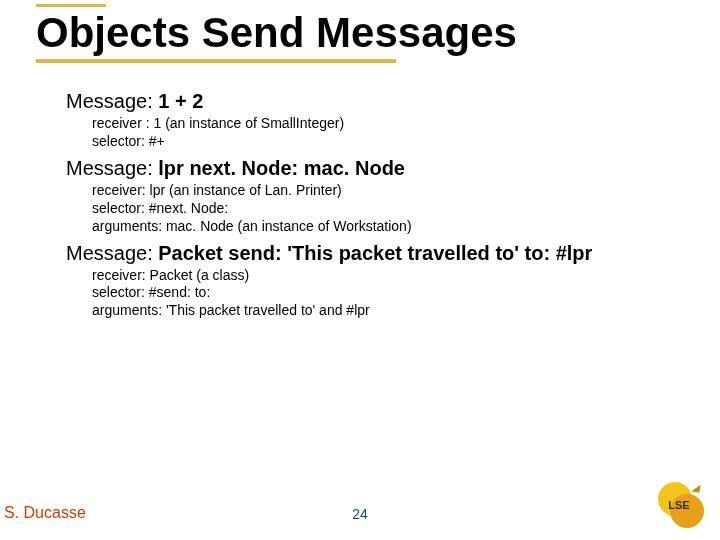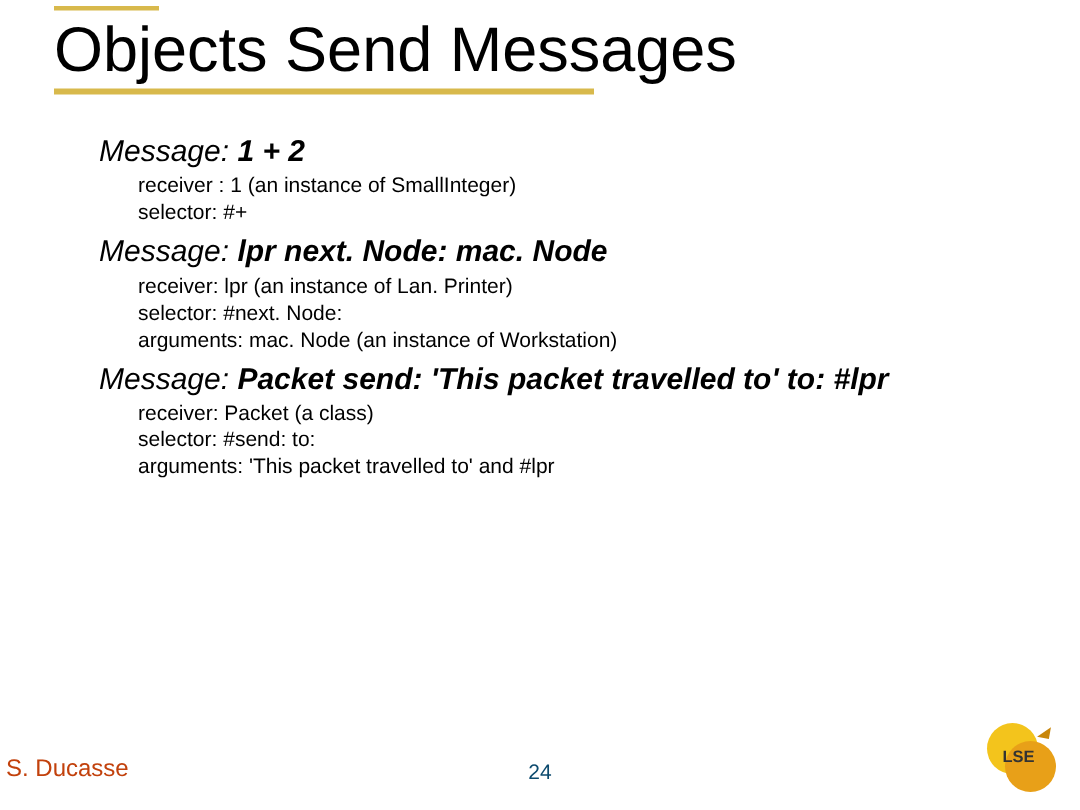--- a/index.html
+++ b/index.html
@@ -1,23 +1,23 @@
 <!DOCTYPE html>
 <html><head>
 <meta charset="utf-8">
 <style>
   * { margin: 0; padding: 0; box-sizing: border-box; }
   html, body { width: 720px; height: 540px; font-family: Arial, Helvetica, sans-serif; background: #fff; }
   .slide { position: relative; width: 720px; height: 540px; }
   .title-wrap { position: absolute; left: 36px; top: 4px; }
   .title-bar-top { width: 70px; height: 3px; background: #d8b94c; margin-bottom: 2px; margin-left:0; }
-  .title-text { font-size: 42px; font-weight: 400; color: #000; letter-spacing: 0px; }
+  .title-text { font-size: 42px; font-weight: 700; color: #000; letter-spacing: 0px; }
   .title-underline { width: 360px; height: 4px; background: #d8b94c; margin-top: 2px; }
   .body { position: absolute; left: 66px; top: 84px; width: 620px; }
-  .msg-heading { font-size: 20px; color: #000; margin-top: 6px; margin-bottom: 2px; font-style: italic; }
+  .msg-heading { font-size: 20px; color: #000; margin-top: 6px; margin-bottom: 2px; }
   .msg-heading .mlabel { font-weight: 400; }
   .msg-heading .mexpr { font-weight: 700; }
   .sub { margin-left: 26px; font-size: 14px; color: #000; line-height: 1.28; }
   .sub div { margin-bottom: 0px; }
   .author { position: absolute; left: 4px; bottom: 18px; font-size: 16px; color: #c2410c; }
   .pagenum { position: absolute; left: 50%; transform: translateX(-50%); bottom: 18px; font-size: 14px; color: #0c4a6e; }
   .logo { position: absolute; right: 16px; bottom: 10px; width: 50px; height: 50px; }
   .logo .blob1 { position:absolute; width:34px; height:34px; border-radius:50%; background:#f3c41c; left:4px; top:2px; }
   .logo .blob2 { position:absolute; width:34px; height:34px; border-radius:50%; background:#e8a018; left:16px; top:14px; }
   .logo .txt { position:absolute; left:0; top:0; width:50px; height:50px; display:flex; align-items:center; justify-content:center; font-weight:700; font-size:11px; color:#333; }

